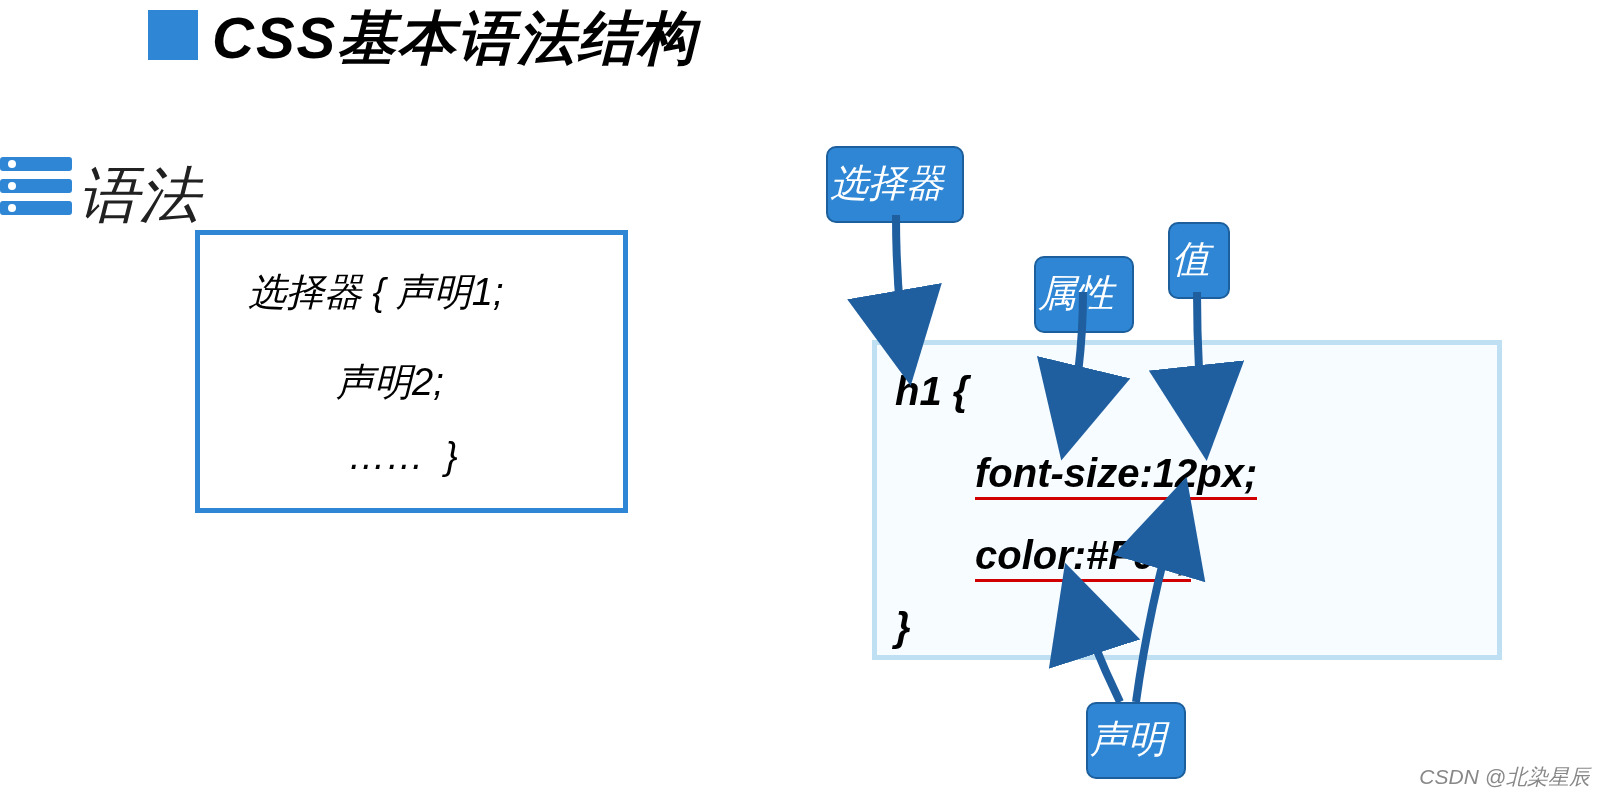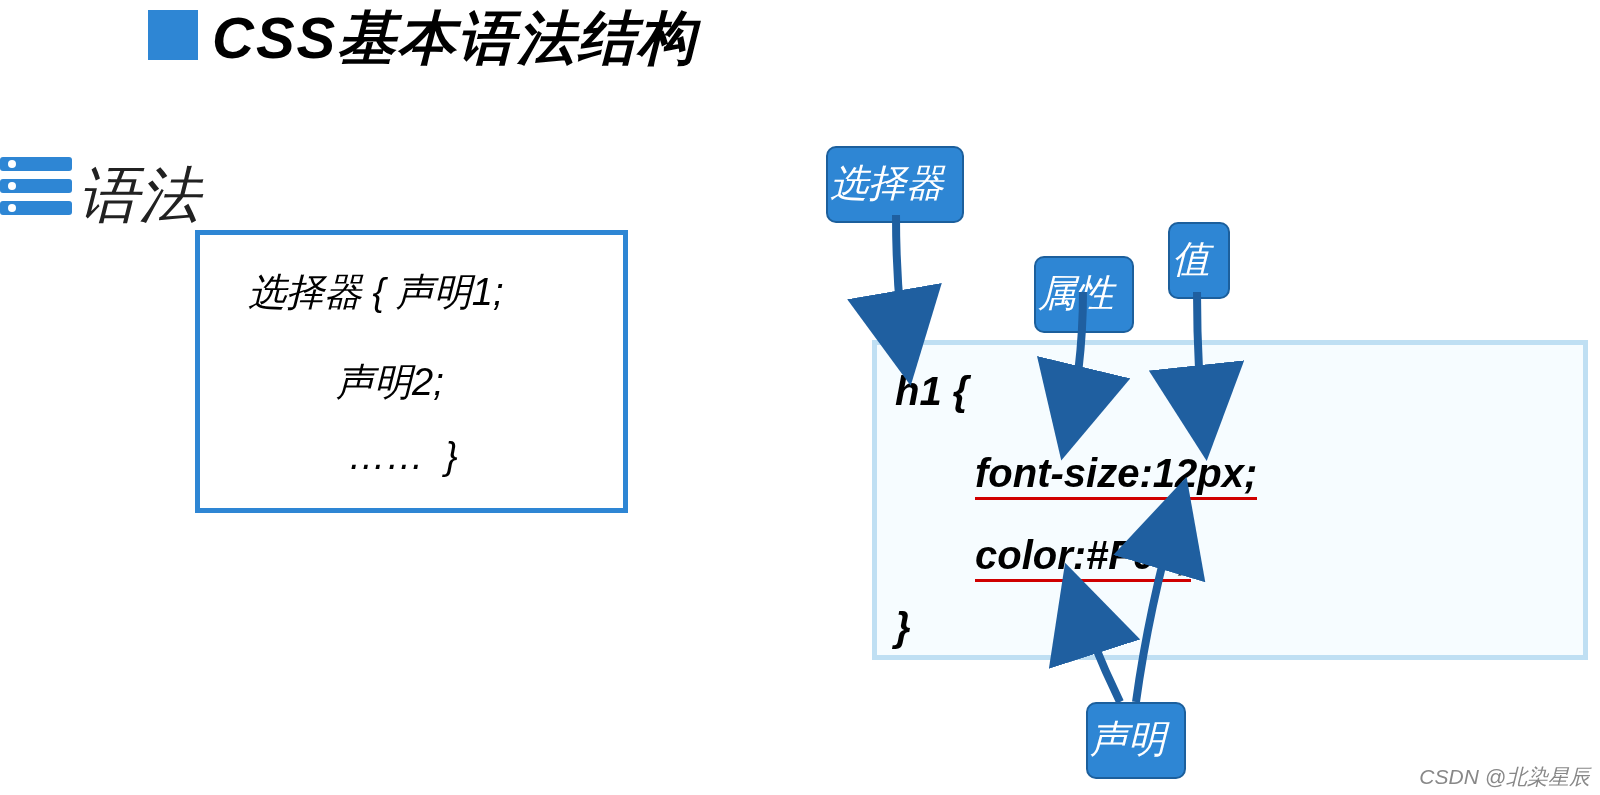--- a/index.html
+++ b/index.html
@@ -8,21 +8,21 @@
   .title-text{position:absolute;left:212px;top:0px;font-size:58px;font-weight:900;color:#000;letter-spacing:2px;}
   .bars-icon{position:absolute;left:0;top:157px;width:72px;height:62px;}
   .bars-icon .bar{height:14px;background:#2e86d4;border-radius:3px;margin-bottom:8px;position:relative;}
   .bars-icon .bar::before{content:"";position:absolute;left:8px;top:3px;width:8px;height:8px;border-radius:50%;background:#fff;}
   .syntax-heading{position:absolute;left:78px;top:155px;font-size:61px;color:#212121;}
   .syntax-box{position:absolute;left:195px;top:230px;width:433px;height:283px;border:5px solid #2e86d4;box-sizing:border-box;background:#fff;}
   .syntax-box .line{position:absolute;font-size:38px;color:#000;white-space:pre;}
   .syntax-box .line1{left:24px;top:32px;margin-left:24px;}
   .syntax-box .line2{left:136px;top:122px;}
   .syntax-box .line3{left:148px;top:200px;}
-  .example-box{position:absolute;left:872px;top:340px;width:716px;height:320px;border:5px solid #bfdff3;box-sizing:border-box;background:#f6fcff;padding-left:42px;}
+  .example-box{position:absolute;left:872px;top:340px;width:630px;height:320px;border:5px solid #bfdff3;box-sizing:border-box;background:#f6fcff;padding-left:42px;}
   .example-box .code-line{position:absolute;font-size:40px;font-weight:600;color:#000;white-space:pre;}
   .cl1{left:18px;top:24px;}
   .cl2{left:98px;top:106px;}
   .cl3{left:98px;top:188px;}
   .cl4{left:18px;top:260px;}
   .underline{border-bottom:3px solid #d00000;padding-bottom:2px;}
   .callout{position:absolute;background:#2e86d4;color:#fff;font-size:38px;font-weight:500;border-radius:10px;padding:10px 18px 12px 2px;box-sizing:border-box;text-align:center;border:2px solid #1c5f9c;}
   svg.arrow{position:absolute;pointer-events:none;overflow:visible;}
   .watermark{position:absolute;right:10px;bottom:4px;font-size:21px;color:#888;font-family:Arial,sans-serif;}
 </style>

